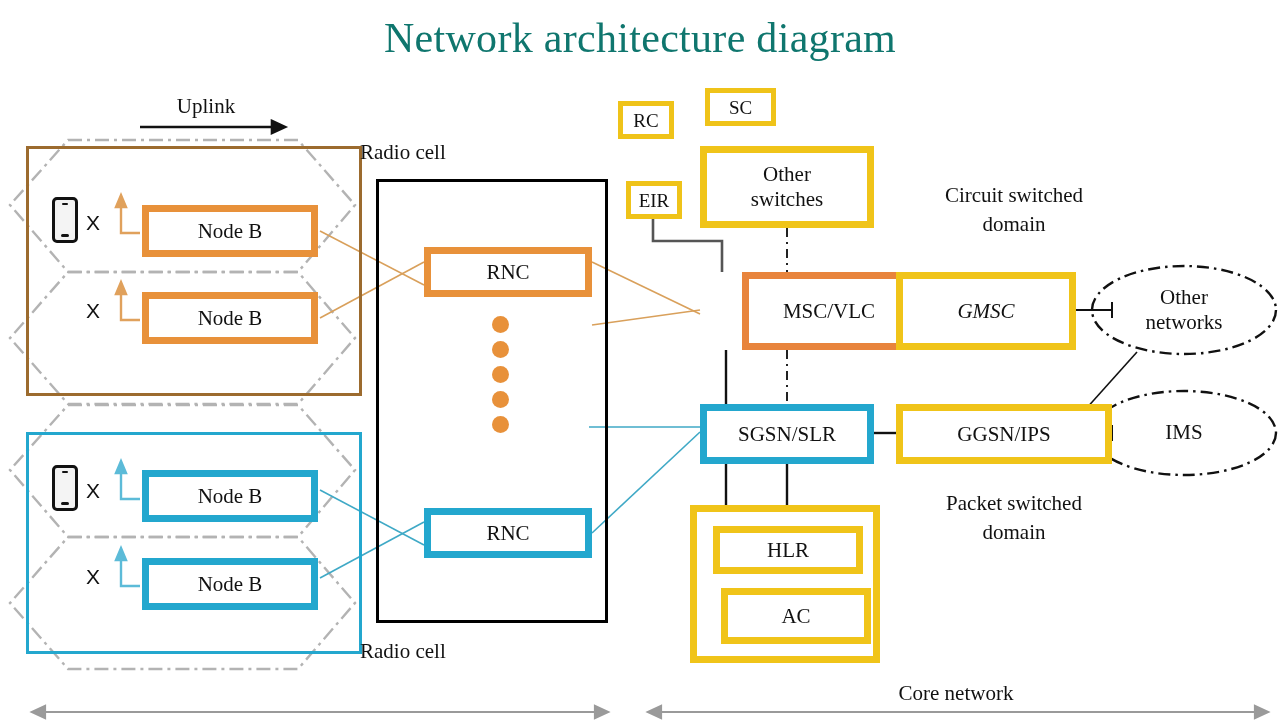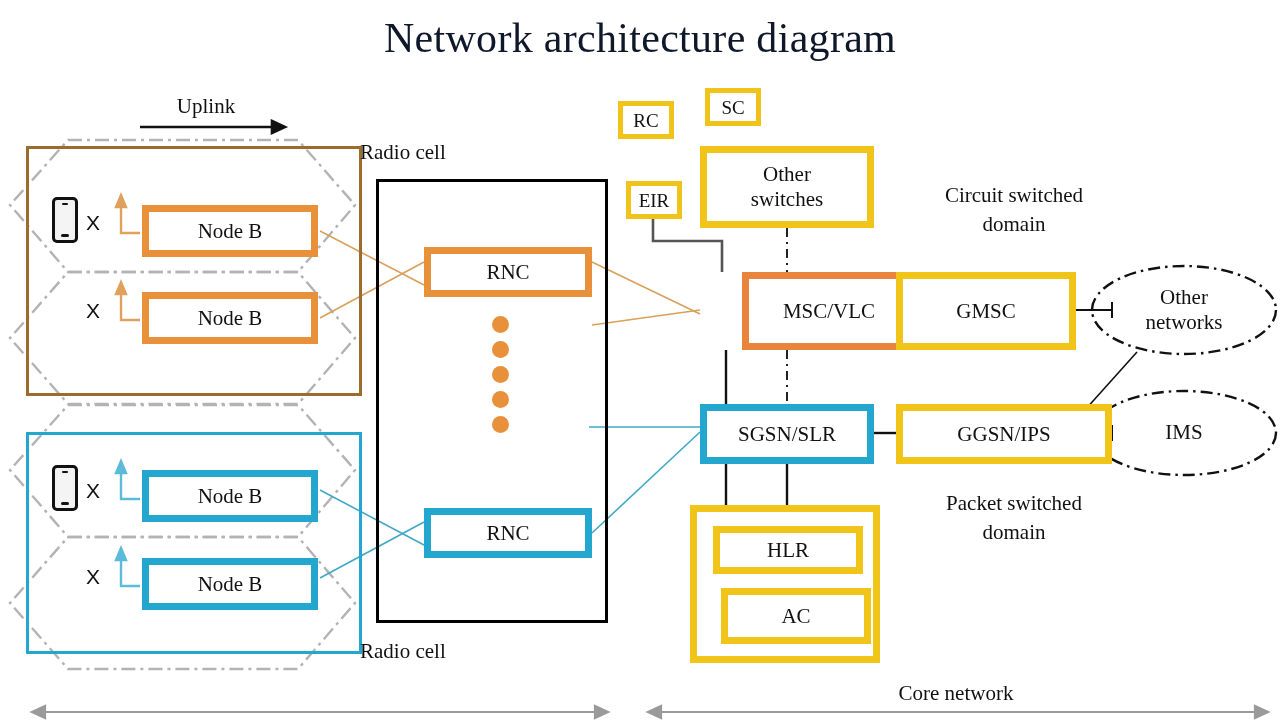--- a/index.html
+++ b/index.html
@@ -5,21 +5,21 @@
   html,body{margin:0;padding:0;background:#ffffff;}
   body{width:1280px;height:720px;overflow:hidden;
        font-family:"Liberation Serif","DejaVu Serif",serif;color:#1a1a1a;}
   #stage{position:relative;width:1280px;height:720px;background:#fff;}
 
   .abs{position:absolute;box-sizing:border-box;}
 
   
   #title{
     left:0;top:12px;width:1280px;text-align:center;
-    font-size:42px;line-height:52px;letter-spacing:.3px;color:#0f172a;
+    font-size:42px;line-height:52px;letter-spacing:.3px;color:#0f766e;
   }
 
   
   .lbl{font-size:21px;line-height:26px;color:#111;text-align:center;}
   .lbl.l2{line-height:29px;}
 
   
   .box{
     display:flex;align-items:center;justify-content:center;
     background:#ffffff;text-align:center;
@@ -222,37 +222,37 @@
     <div class="dot"></div>
     <div class="dot"></div>
     <div class="dot"></div>
     <div class="dot"></div>
     <div class="dot"></div>
   </div>
 
   <div class="abs box small-yellow" style="left:618px;top:101px;width:56px;height:38px;">
     <span>RC</span>
   </div>
-  <div class="abs box small-yellow" style="left:705px;top:88px;width:56px;height:38px;">
+  <div class="abs box small-yellow" style="left:705px;top:88px;width:71px;height:38px;">
     <span>SC</span>
   </div>
   <div class="abs box small-yellow" style="left:626px;top:181px;width:56px;height:38px;">
     <span>EIR</span>
   </div>
 
   <div class="abs box yellow" style="left:700px;top:146px;width:174px;height:82px;flex-direction:column;">
     <span>Other</span>
     <span>switches</span>
   </div>
 
   <div class="abs box msc" style="left:700px;top:272px;width:174px;height:78px;margin-left:42px;">
     <span>MSC/VLC</span>
   </div>
 
-  <div class="abs box yellow" style="left:896px;top:272px;width:180px;height:78px;">
+  <div class="abs box yellow" style="left:896px;top:272px;width:180px;height:78px;font-style:italic;">
     <span>GMSC</span>
   </div>
 
   <div class="abs box teal" style="left:700px;top:404px;width:174px;height:60px;">
     <span>SGSN/SLR</span>
   </div>
 
   <div class="abs box yellow" style="left:896px;top:404px;width:216px;height:60px;">
     <span>GGSN/IPS</span>
   </div>

